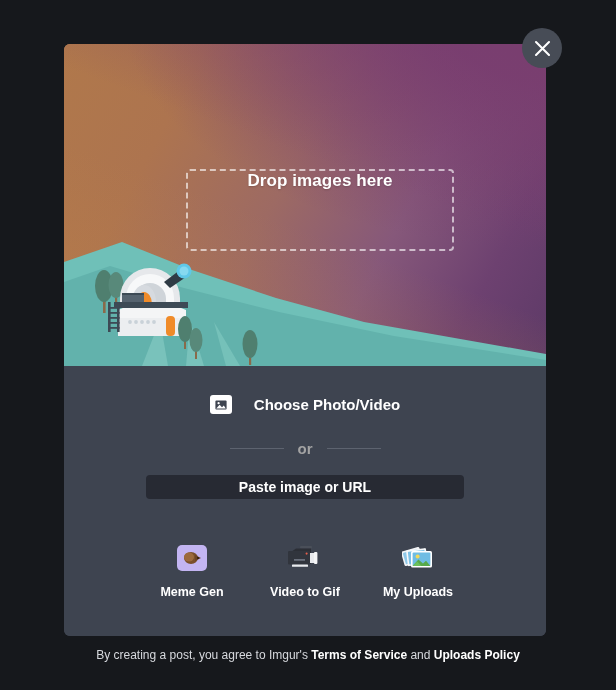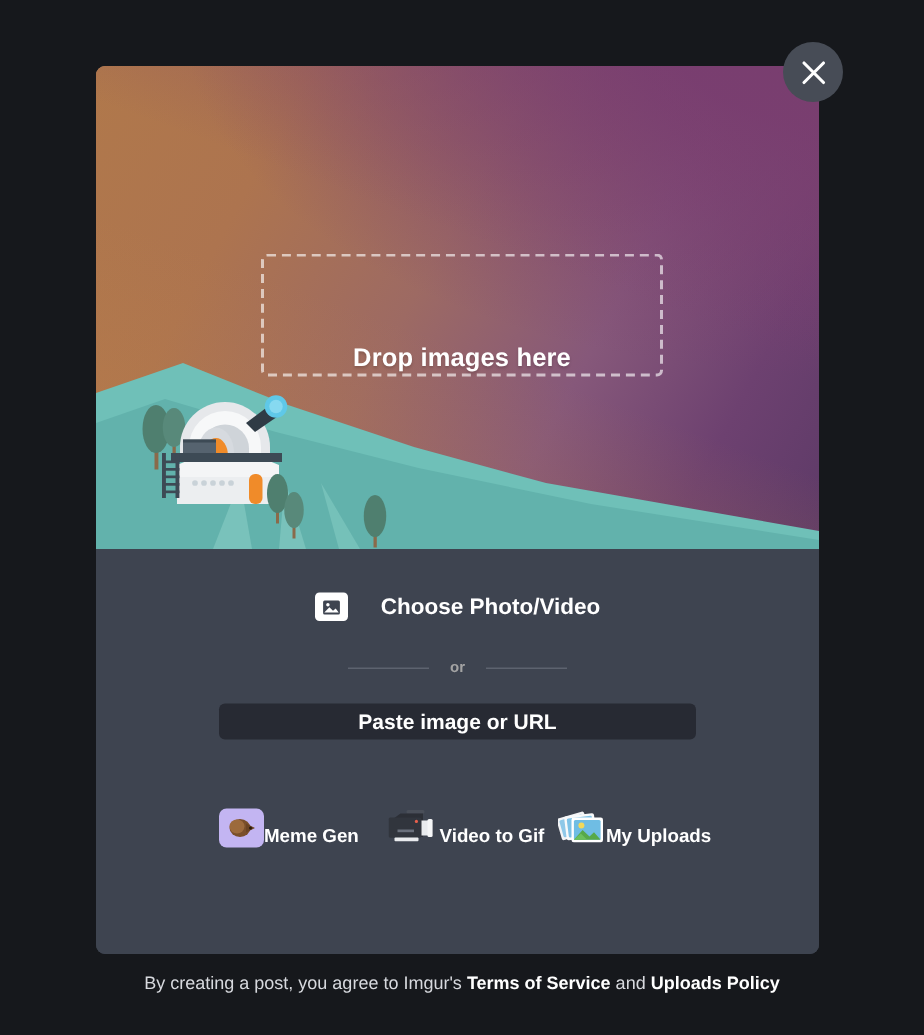--- a/index.html
+++ b/index.html
@@ -36,25 +36,25 @@
   .hero-shade {
     position:absolute; inset:0;
     background:linear-gradient(200deg, rgba(120,60,110,.55) 0%, rgba(120,60,110,0) 40%),
                linear-gradient(20deg, rgba(190,130,70,.50) 0%, rgba(190,130,70,0) 45%);
   }
   .hero-scene { position:absolute; left:0; bottom:0; width:482px; height:130px; }
 
   
   .dropzone {
     position:absolute;
-    left:110px; top:125px;
+    left:122px; top:125px;
     width:268px; height:82px;
     border:2px dashed rgba(255,255,255,.62);
     border-radius:4px;
-    display:flex; align-items:flex-end; justify-content:center;
+    display:flex; align-items:flex-start; justify-content:center;
   }
   .dropzone span {
     color:#fff;
     font-size:17px;
     font-weight:bold;
     letter-spacing:.1px;
     text-shadow:0 1px 2px rgba(0,0,0,.18);
   }
 
   
@@ -85,21 +85,21 @@
     color:#fff; font-size:15px; font-weight:bold;
   }
 
   .or-row {
     display:flex; align-items:center; justify-content:center;
     gap:14px;
     margin-top:22px;
     width:268px;
   }
   .or-row .rule { width:54px; height:1px; background:#5d636f; }
-  .or-row .or { color:#a3a3a3; font-size:10px; font-weight:bold; }
+  .or-row .or { color:#a3a3a3; font-size:15px; font-weight:bold; }
 
   .paste-btn {
     margin-top:18px;
     width:318px; height:24px;
     background:#272a33;
     border:none; border-radius:4px;
     color:#fff; font-size:14px; font-weight:bold;
     font-family:"Liberation Sans", sans-serif;
     cursor:pointer;
     display:flex; align-items:center; justify-content:center;
@@ -107,21 +107,21 @@
 
   
   .tools {
     margin-top:42px;
     width:318px;
     display:flex;
     justify-content:space-between;
   }
   .tool {
     width:92px;
-    display:flex; flex-direction:row; align-items:center;
+    display:flex; flex-direction:column; align-items:center;
     cursor:pointer;
   }
   .tool-ico { height:34px; display:flex; align-items:center; justify-content:center; }
   .tool .caption {
     margin-top:10px;
     color:#fff; font-size:12.5px; font-weight:bold;
     white-space:nowrap;
   }
   .meme-chip {
     width:30px; height:26px;

